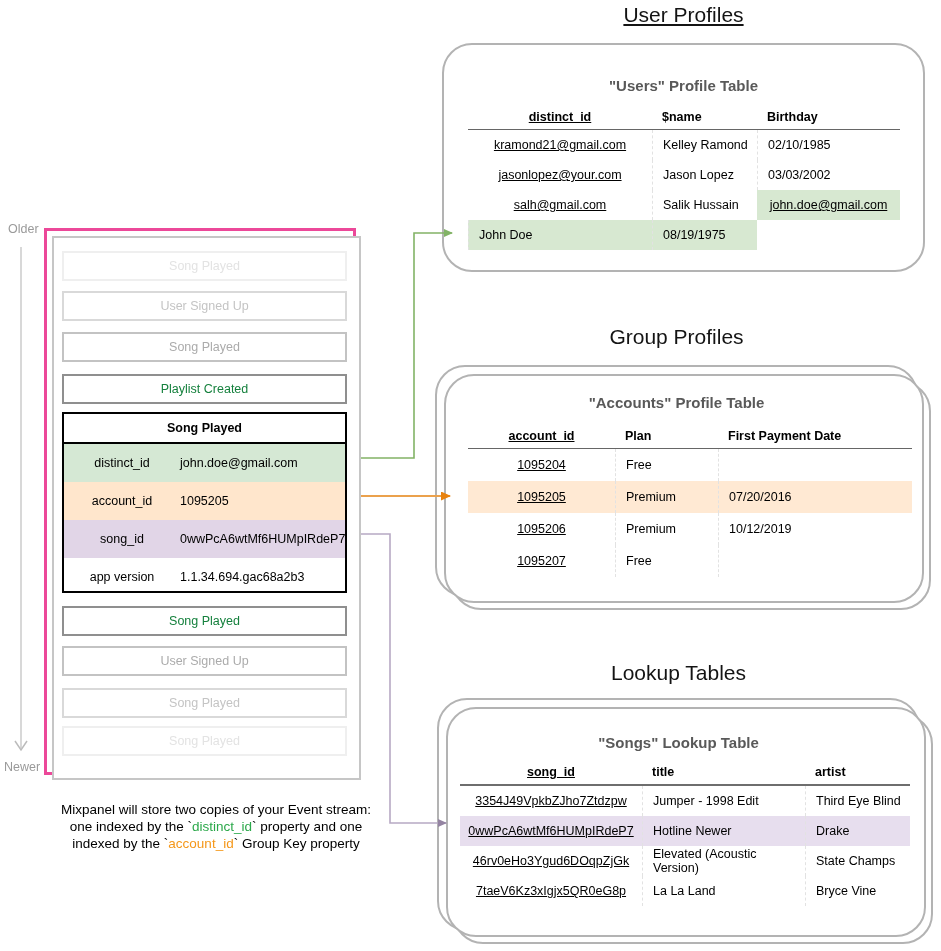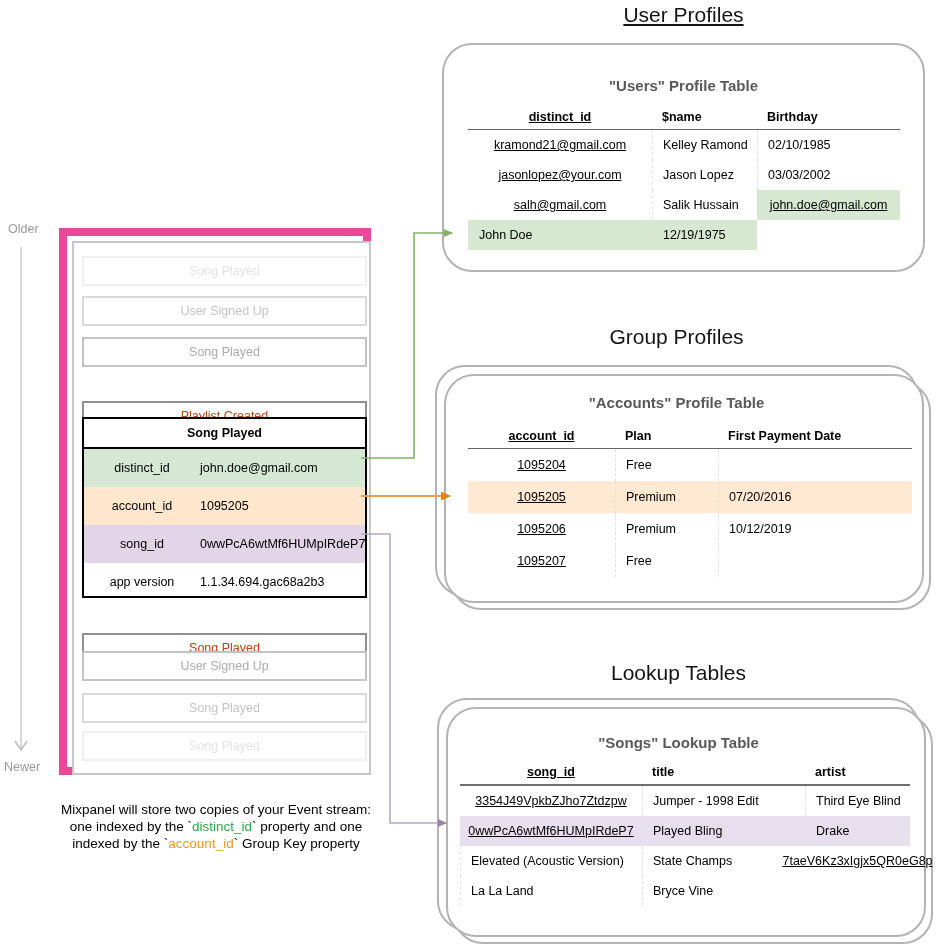--- a/index.html
+++ b/index.html
@@ -8,37 +8,37 @@
     position:relative; width:941px; height:951px;
     background:#ffffff; color:#000;
     font-family:"Liberation Sans", sans-serif;
     overflow:hidden;
   }
   .big-title { position:absolute; font-size:21px; color:#141414; text-align:center; }
   .tl-label  { position:absolute; font-size:12.5px; color:#9a9a9a; }
 
   
   .stream {
-    position:absolute; left:59px; top:228px; width:312px; height:547px;
-    border:8px solid #ec4899; background:#fff; z-index:1;
+    position:absolute; left:44px; top:228px; width:312px; height:547px;
+    border:3px solid #ec4899; background:#fff; z-index:1;
   }
   .stream::before {
     content:""; position:absolute; inset:5px -8px -8px 5px;
     border:2px solid #c6c6c6; background:#fff; z-index:-1;
   }
   .evt-box {
     position:absolute; left:15px; width:285px; height:30px;
     border:2px solid; background:#fff;
     display:flex; align-items:center; justify-content:center;
     font-size:12.5px;
   }
   .f1 { color:#e3e3e3; border-color:#efefef; }
   .f2 { color:#c4c4c4; border-color:#d9d9d9; }
   .f3 { color:#ababab; border-color:#c3c3c3; }
-  .f4 { color:#c2410c; border-color:#8f8f8f;margin-top:22px; }
+  .f4 { color:#15803d; border-color:#8f8f8f; }
 
   .evt-expanded {
     position:absolute; left:15px; top:181px; width:285px; height:181px;
     border:2px solid #000; background:#fff;
   }
   .evt-exp-header {
     height:30px; display:flex; align-items:center; justify-content:center;
     font-weight:bold; font-size:12.5px; border-bottom:2px solid #000;
   }
   .prow { height:38px; display:grid; grid-template-columns:116px 1fr; align-items:center; font-size:12.5px; }
@@ -143,21 +143,21 @@
 
       <div class="td cc u">jasonlopez@your.com</div>
       <div class="td lp dv">Jason Lopez</div>
       <div class="td lp dv">03/03/2002</div>
 
       <div class="td cc u">salh@gmail.com</div>
       <div class="td lp dv">Salik Hussain</div>
 
       <div class="td cc u hl-g">john.doe@gmail.com</div>
       <div class="td lp dv hl-g">John Doe</div>
-      <div class="td lp dv hl-g">12/19/1975</div>
+      <div class="td lp dv hl-g">08/19/1975</div>
     </div>
   </div>
 
   <div class="card stacked" style="left:435px; top:365px; width:483px; height:232px;">
     <div class="card-heading" style="top:27px;">"Accounts" Profile Table</div>
     <div class="ptable" style="left:31px; top:56px; width:444px; grid-template-columns:147px 103px 194px; --rh:32px;">
       <div class="th cc u">account_id</div>
       <div class="th lp">Plan</div>
       <div class="th lp">First Payment Date</div>
 
@@ -184,23 +184,24 @@
     <div class="ptable thick" style="left:21px; top:60px; width:450px; grid-template-columns:182px 163px 105px;">
       <div class="th cc u">song_id</div>
       <div class="th lp">title</div>
       <div class="th lp">artist</div>
 
       <div class="td cc u">3354J49VpkbZJho7Ztdzpw</div>
       <div class="td lp dv">Jumper - 1998 Edit</div>
       <div class="td lp dv">Third Eye Blind</div>
 
       <div class="td cc u hl-p">0wwPcA6wtMf6HUMpIRdeP7</div>
-      <div class="td lp dv hl-p">Played Bling</div>
+      <div class="td lp dv hl-p">Hotline Newer</div>
       <div class="td lp dv hl-p">Drake</div>
 
+      <div class="td cc u">46rv0eHo3Ygud6DOqpZjGk</div>
       <div class="td lp dv">Elevated (Acoustic Version)</div>
       <div class="td lp dv">State Champs</div>
 
       <div class="td cc u">7taeV6Kz3xIgjx5QR0eG8p</div>
       <div class="td lp dv">La La Land</div>
       <div class="td lp dv">Bryce Vine</div>
     </div>
   </div>
 
   <div class="caption">

